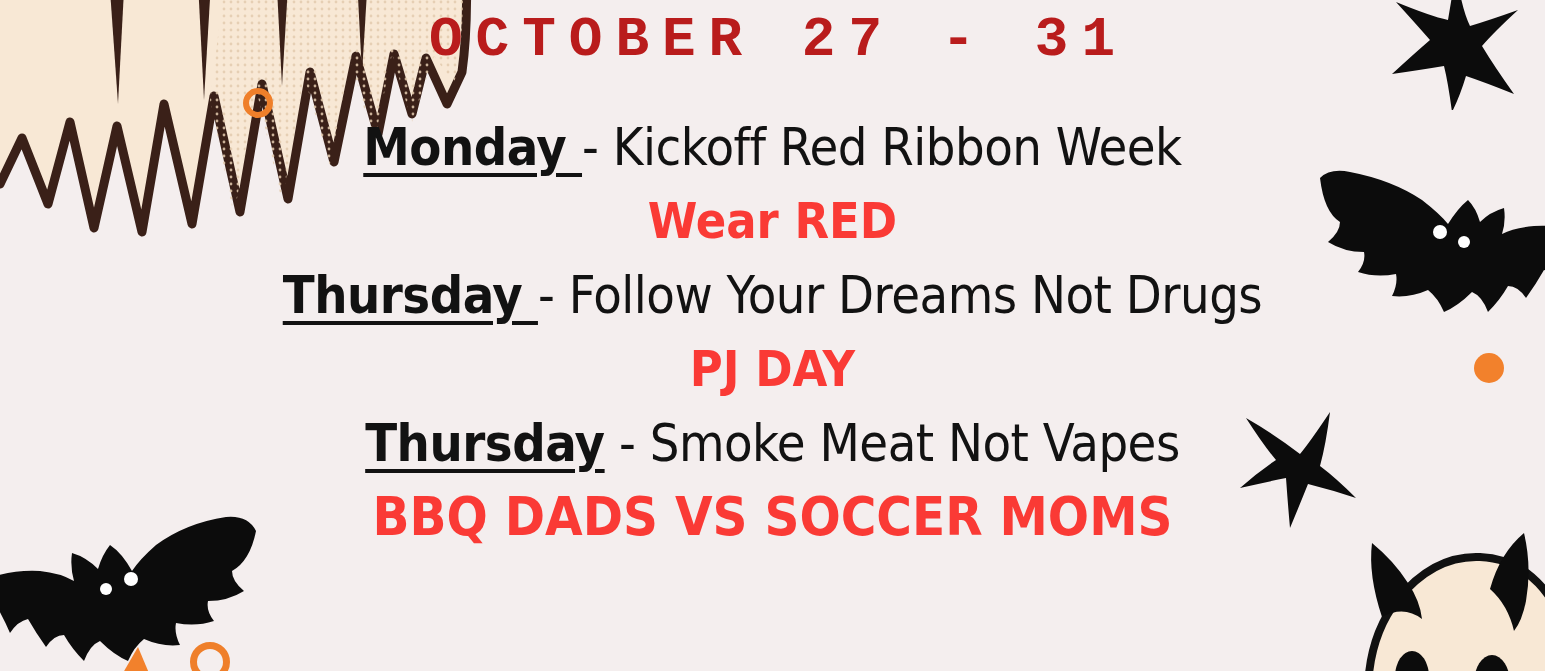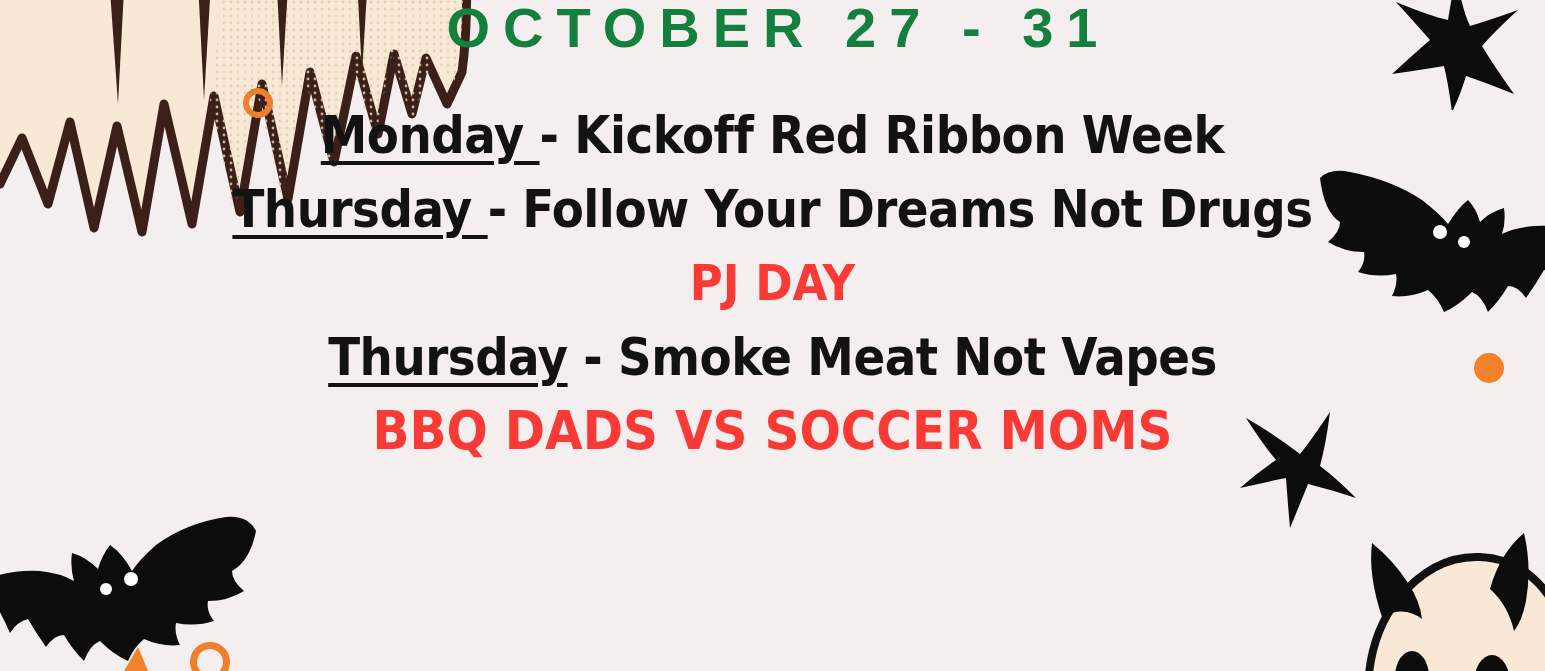--- a/index.html
+++ b/index.html
@@ -57,27 +57,27 @@
 
   
   #content {
     position: relative;
     z-index: 5;
     width: 1545px;
     text-align: center;
   }
 
   #headline {
-    font-family: Liberation Sans, sans-serif;
+    font-family: Liberation Mono, monospace;
     font-size: 56px;
     font-weight: 700;
     letter-spacing: 13px;
-    color: #15803d;
+    color: #b91c1c;
     line-height: 1;
-    padding-top: 0;
+    padding-top: 12px;
     margin-left: 12px;
     white-space: nowrap;
   }
 
   .schedule { margin-top: 42px; }
 
   .day-block { margin-bottom: 0; }
 
   .day-line {
     font-family: "DejaVu Sans Condensed", "Liberation Sans Narrow", "Liberation Sans", sans-serif;
@@ -87,21 +87,21 @@
     line-height: 74px;
     white-space: nowrap;
     letter-spacing: -0.5px;
   }
   .day-name {
     font-weight: 700;
     text-decoration: underline;
     text-decoration-thickness: 4px;
     text-underline-offset: 8px;
   }
-  .day-rest { font-weight: 700; text-align: right; }
+  .day-rest { font-weight: 400; text-align: right; }
 
   .theme-line {
     font-family: "DejaVu Sans Condensed", "Liberation Sans Narrow", "Liberation Sans", sans-serif;
     font-size: 50px;
     font-weight: 700;
     color: #fa3a35;
     line-height: 74px;
     white-space: nowrap;
     letter-spacing: 0px;
   }
@@ -213,20 +213,21 @@
   </div>
 
   <div id="content">
 
     <div id="headline">OCTOBER 27 - 31</div>
 
     <div class="schedule">
 
       <div class="day-block">
         <div class="day-line"><span class="day-name">Monday </span><span class="day-rest">- Kickoff Red Ribbon Week</span></div>
+        <div class="theme-line">Wear RED</div>
       </div>
 
       <div class="day-block">
         <div class="day-line"><span class="day-name">Thursday </span><span class="day-rest">- Follow Your Dreams Not Drugs</span></div>
         <div class="theme-line">PJ DAY</div>
       </div>
 
 
       <div class="day-block">
         <div class="day-line"><span class="day-name">Thursday</span><span class="day-rest"> - Smoke Meat Not Vapes</span></div>

